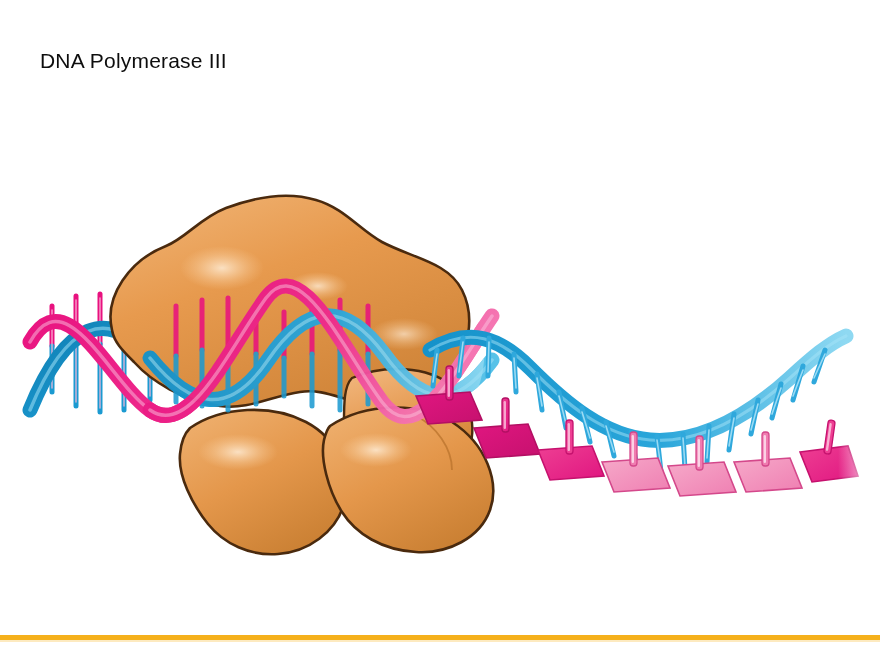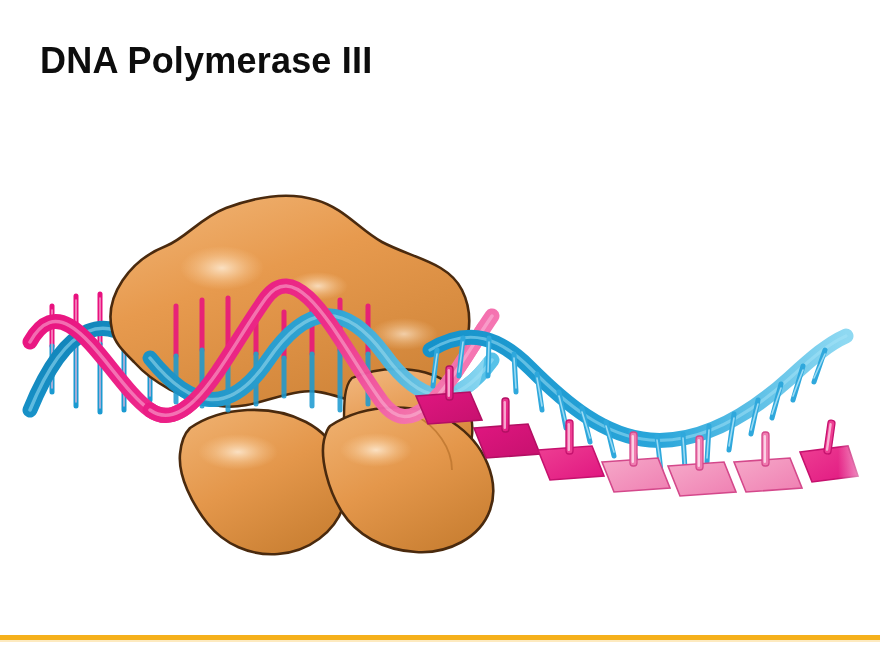--- a/index.html
+++ b/index.html
@@ -16,22 +16,22 @@
   }
   #slide {
     position: absolute;
     inset: 0;
     background: #ffffff;
   }
   #slide-title {
     position: absolute;
     left: 40px;
     top: 44px;
-    font-size: 36px;
-    font-weight: bold;
+    font-size: 21px;
+    font-weight: normal;
     color: #0d0d0d;
     letter-spacing: 0.2px;
     line-height: 34px;
     white-space: nowrap;
   }
   #figure-wrap {
     position: absolute;
     left: 0;
     top: 110px;
     width: 880px;

